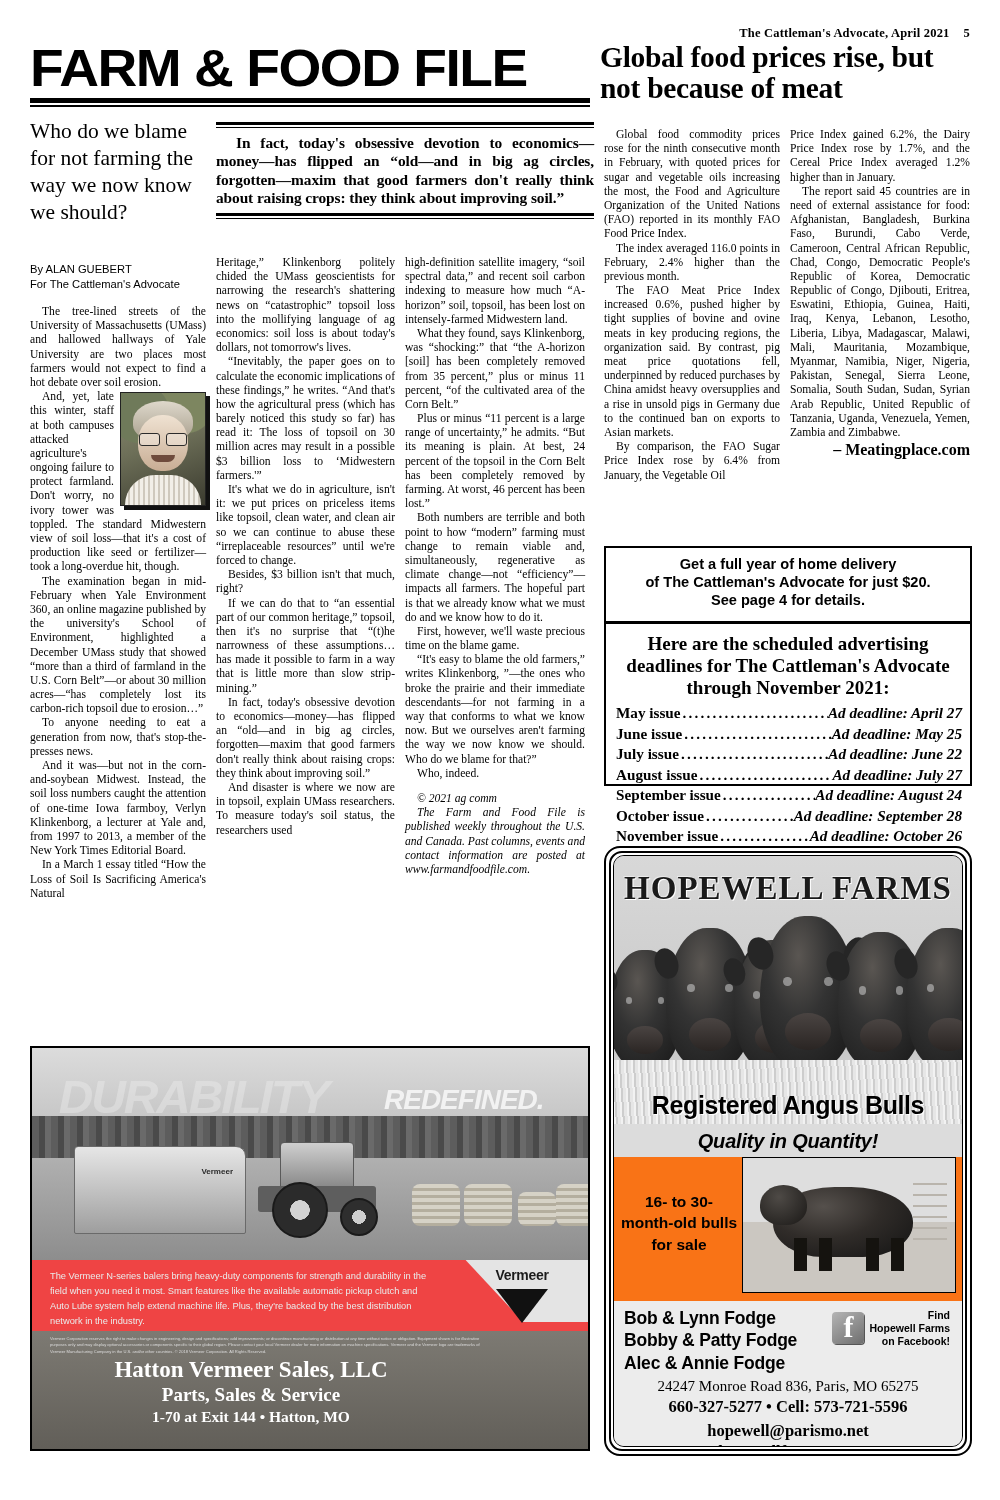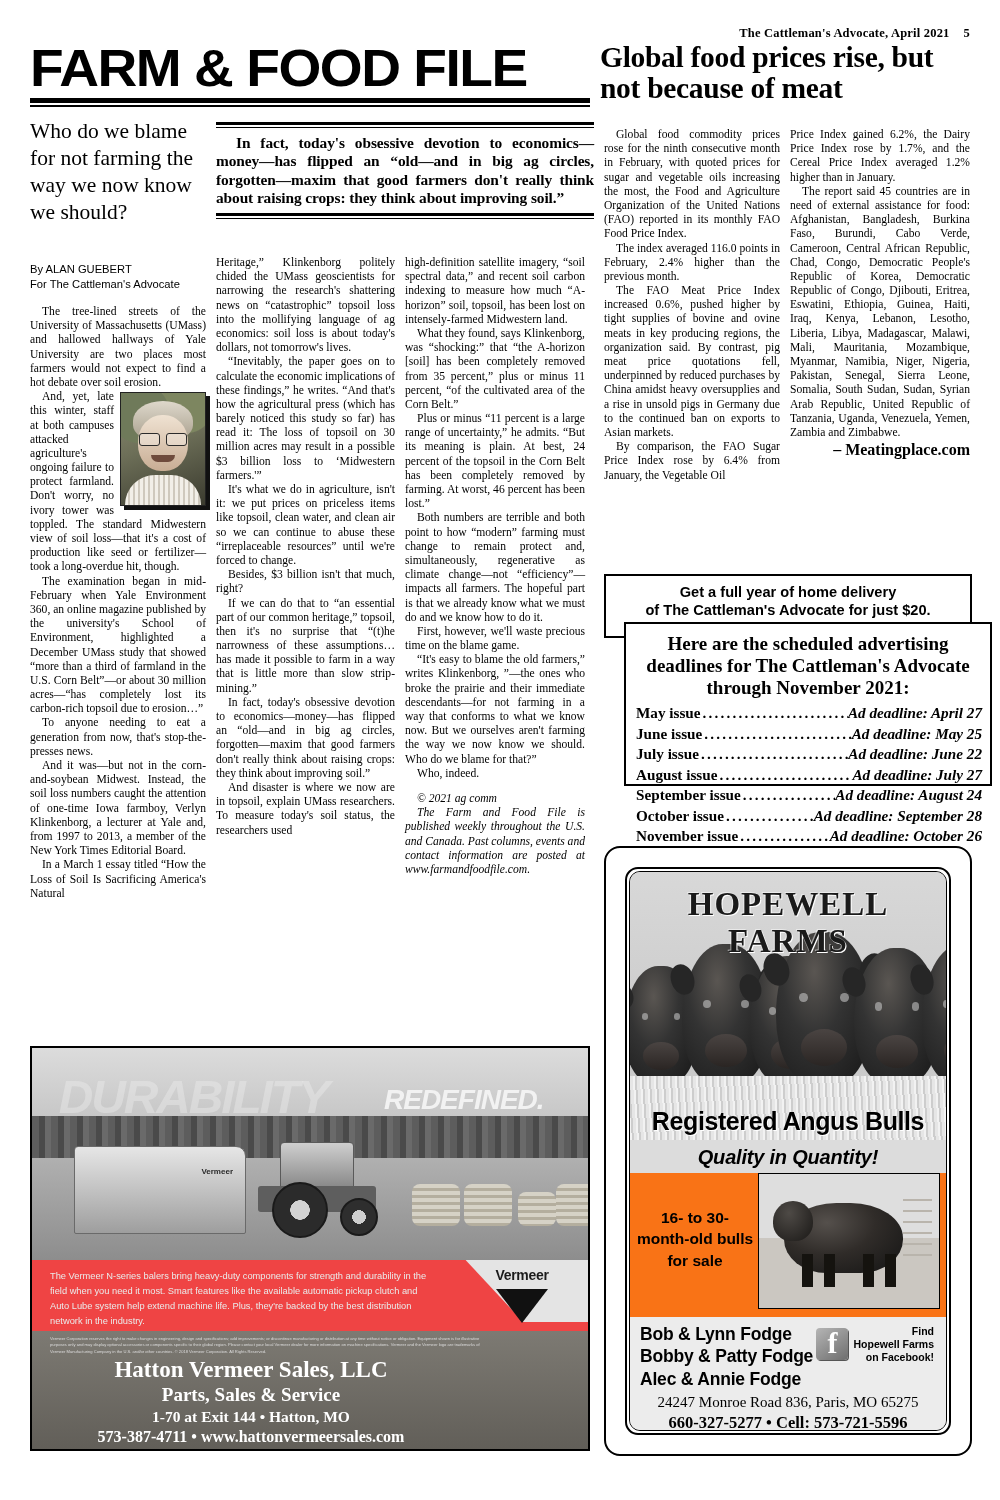--- a/index.html
+++ b/index.html
@@ -64,37 +64,37 @@
       border:1.6px solid #2b2b2b;border-radius:3px;background:rgba(255,255,255,.28);}
   .mug .glass:before{left:0;} .mug .glass:after{right:0;}
   .mug .mouth{position:absolute;left:30px;top:62px;width:24px;height:7px;border-radius:0 0 14px 14px;
       background:#6e4b3c;}
   .mug .shirt{position:absolute;left:4px;bottom:0;width:76px;height:30px;
       background:repeating-linear-gradient(90deg,#f2efe8 0 3px,#cfc9bd 3px 5px);
       border-radius:30px 30px 0 0;}
 
   
   .box{position:absolute;border:2.5px solid #000;background:#fff;box-sizing:border-box;}
-  .subbox{left:604px;top:574px;width:368px;height:64px;}
+  .subbox{left:604px;top:546px;width:368px;height:77px;}
   .subbox .in{padding:7px 8px 0;text-align:center;font-family:"Liberation Sans",sans-serif;
     font-weight:700;font-size:14.6px;line-height:1.24;}
 
-  .deadbox{left:624px;top:622px;width:368px;height:164px;}
+  .deadbox{left:604px;top:622px;width:368px;height:164px;}
   .deadbox h3{margin:9px 10px 4px;text-align:center;font-family:"Liberation Serif",serif;
     font-weight:700;font-size:19px;line-height:1.16;}
   .dlist{margin:2px 8px 0 10px;font-family:"Liberation Serif",serif;font-size:15.2px;font-weight:700;
     line-height:1.35;}
   .drow{display:flex;align-items:baseline;white-space:nowrap;}
   .drow .m{flex:0 0 auto;}
   .drow .dots{flex:1 1 auto;overflow:hidden;letter-spacing:2.2px;padding:0 2px;}
   .drow .d{flex:0 0 auto;font-style:italic;}
 
   
   .hopewell{position:absolute;left:604px;top:846px;width:368px;height:610px;
-    border:2px solid #000;border-radius:16px;box-sizing:border-box;background:#fff;padding:19px;}
+    border:2px solid #000;border-radius:16px;box-sizing:border-box;background:#fff;padding:3px;}
   .hopewell .ring2{border:2px solid #000;border-radius:13px;height:100%;box-sizing:border-box;padding:2px;}
   .hopewell .ring3{border:1.5px solid #000;border-radius:11px;height:100%;box-sizing:border-box;
     overflow:hidden;background:#e9e9e9;position:relative;}
 
   .herd{position:relative;height:268px;overflow:hidden;
     background:linear-gradient(180deg,#d8d8d8 0%,#cfcfcf 42%,#b9b9b9 60%,#e7e7e7 100%);}
   .herd .hfname{position:absolute;left:0;right:0;top:14px;text-align:center;z-index:5;
     font-family:"Liberation Serif",serif;font-weight:700;font-size:33px;letter-spacing:1px;
     color:#1a1a1a;text-shadow:1px 1px 0 #fff,-1px -1px 0 rgba(255,255,255,.5);}
   .cow{position:absolute;bottom:56px;border-radius:46% 46% 38% 38%/54% 54% 44% 44%;
@@ -259,21 +259,21 @@
     <p>Besides, $3 billion isn't that much, right?</p>
     <p>If we can do that to “an essential part of our common heritage,” topsoil, then it's no surprise that “(t)he narrowness of these assumptions… has made it possible to farm in a way that is little more than slow strip-mining.”</p>
     <p>In fact, today's obsessive devotion to economics—money—has flipped an “old—and in big ag circles, forgotten—maxim that good farmers don't really think about raising crops: they think about improving soil.”</p>
     <p>And disaster is where we now are in topsoil, explain UMass researchers. To measure today's soil status, the researchers used</p>
   </div>
 
   <div class="col" id="col3">
     <p class="noind">high-definition satellite imagery, “soil spectral data,” and recent soil carbon indexing to measure how much “A-horizon” soil, topsoil, has been lost on intensely-farmed Midwestern land.</p>
     <p>What they found, says Klinkenborg, was “shocking:” that “the A-horizon [soil] has been completely removed from 35 percent,” plus or minus 11 percent, “of the cultivated area of the Corn Belt.”</p>
     <p>Plus or minus “11 percent is a large range of uncertainty,” he admits. “But its meaning is plain. At best, 24 percent of the topsoil in the Corn Belt has been completely removed by farming. At worst, 46 percent has been lost.”</p>
-    <p>Both numbers are terrible and both point to how “modern” farming must change to remain protect and, simultaneously, regenerative as climate change—not “efficiency”—impacts all farmers. The hopeful part is that we already know what we must do and we know how to do it.</p>
+    <p>Both numbers are terrible and both point to how “modern” farming must change to remain viable and, simultaneously, regenerative as climate change—not “efficiency”—impacts all farmers. The hopeful part is that we already know what we must do and we know how to do it.</p>
     <p>First, however, we'll waste precious time on the blame game.</p>
     <p>“It's easy to blame the old farmers,” writes Klinkenborg, ”—the ones who broke the prairie and their immediate descendants—for not farming in a way that conforms to what we know now. But we ourselves aren't farming the way we now know we should. Who do we blame for that?”</p>
     <p>Who, indeed.</p>
     <p style="height:11px"></p>
     <p class="ital">© 2021 ag comm</p>
     <p class="ital">The Farm and Food File is published weekly throughout the U.S. and Canada. Past columns, events and contact information are posted at www.farmandfoodfile.com.</p>
   </div>
 
   <div class="col" id="col4">
     <p>Global food commodity prices rose for the ninth consecutive month in February, with quoted prices for sugar and vegetable oils increasing the most, the Food and Agriculture Organization of the United Nations (FAO) reported in its monthly FAO Food Price Index.</p>
@@ -458,19 +458,18 @@
         <div class="vmark"></div>
       </div>
     </div>
 
     <div class="vbottom">
       <div class="legal">Vermeer Corporation reserves the right to make changes in engineering, design and specifications; add improvements; or discontinue manufacturing or distribution at any time without notice or obligation. Equipment shown is for illustrative purposes only and may display optional accessories or components specific to their global region. Please contact your local Vermeer dealer for more information on machine specifications. Vermeer and the Vermeer logo are trademarks of Vermeer Manufacturing Company in the U.S. and/or other countries. © 2018 Vermeer Corporation. All Rights Reserved.</div>
       <div class="dealer">
         <div class="d1">Hatton Vermeer Sales, LLC</div>
         <div class="d2">Parts, Sales &amp; Service</div>
         <div class="d3">1-70 at Exit 144 • Hatton, MO</div>
-        <div class="d4">573-387-4711 •  www.hattonvermeersales.com</div>
       </div>
     </div>
 
   </div>
 
 </div>
 
 </body></html>

